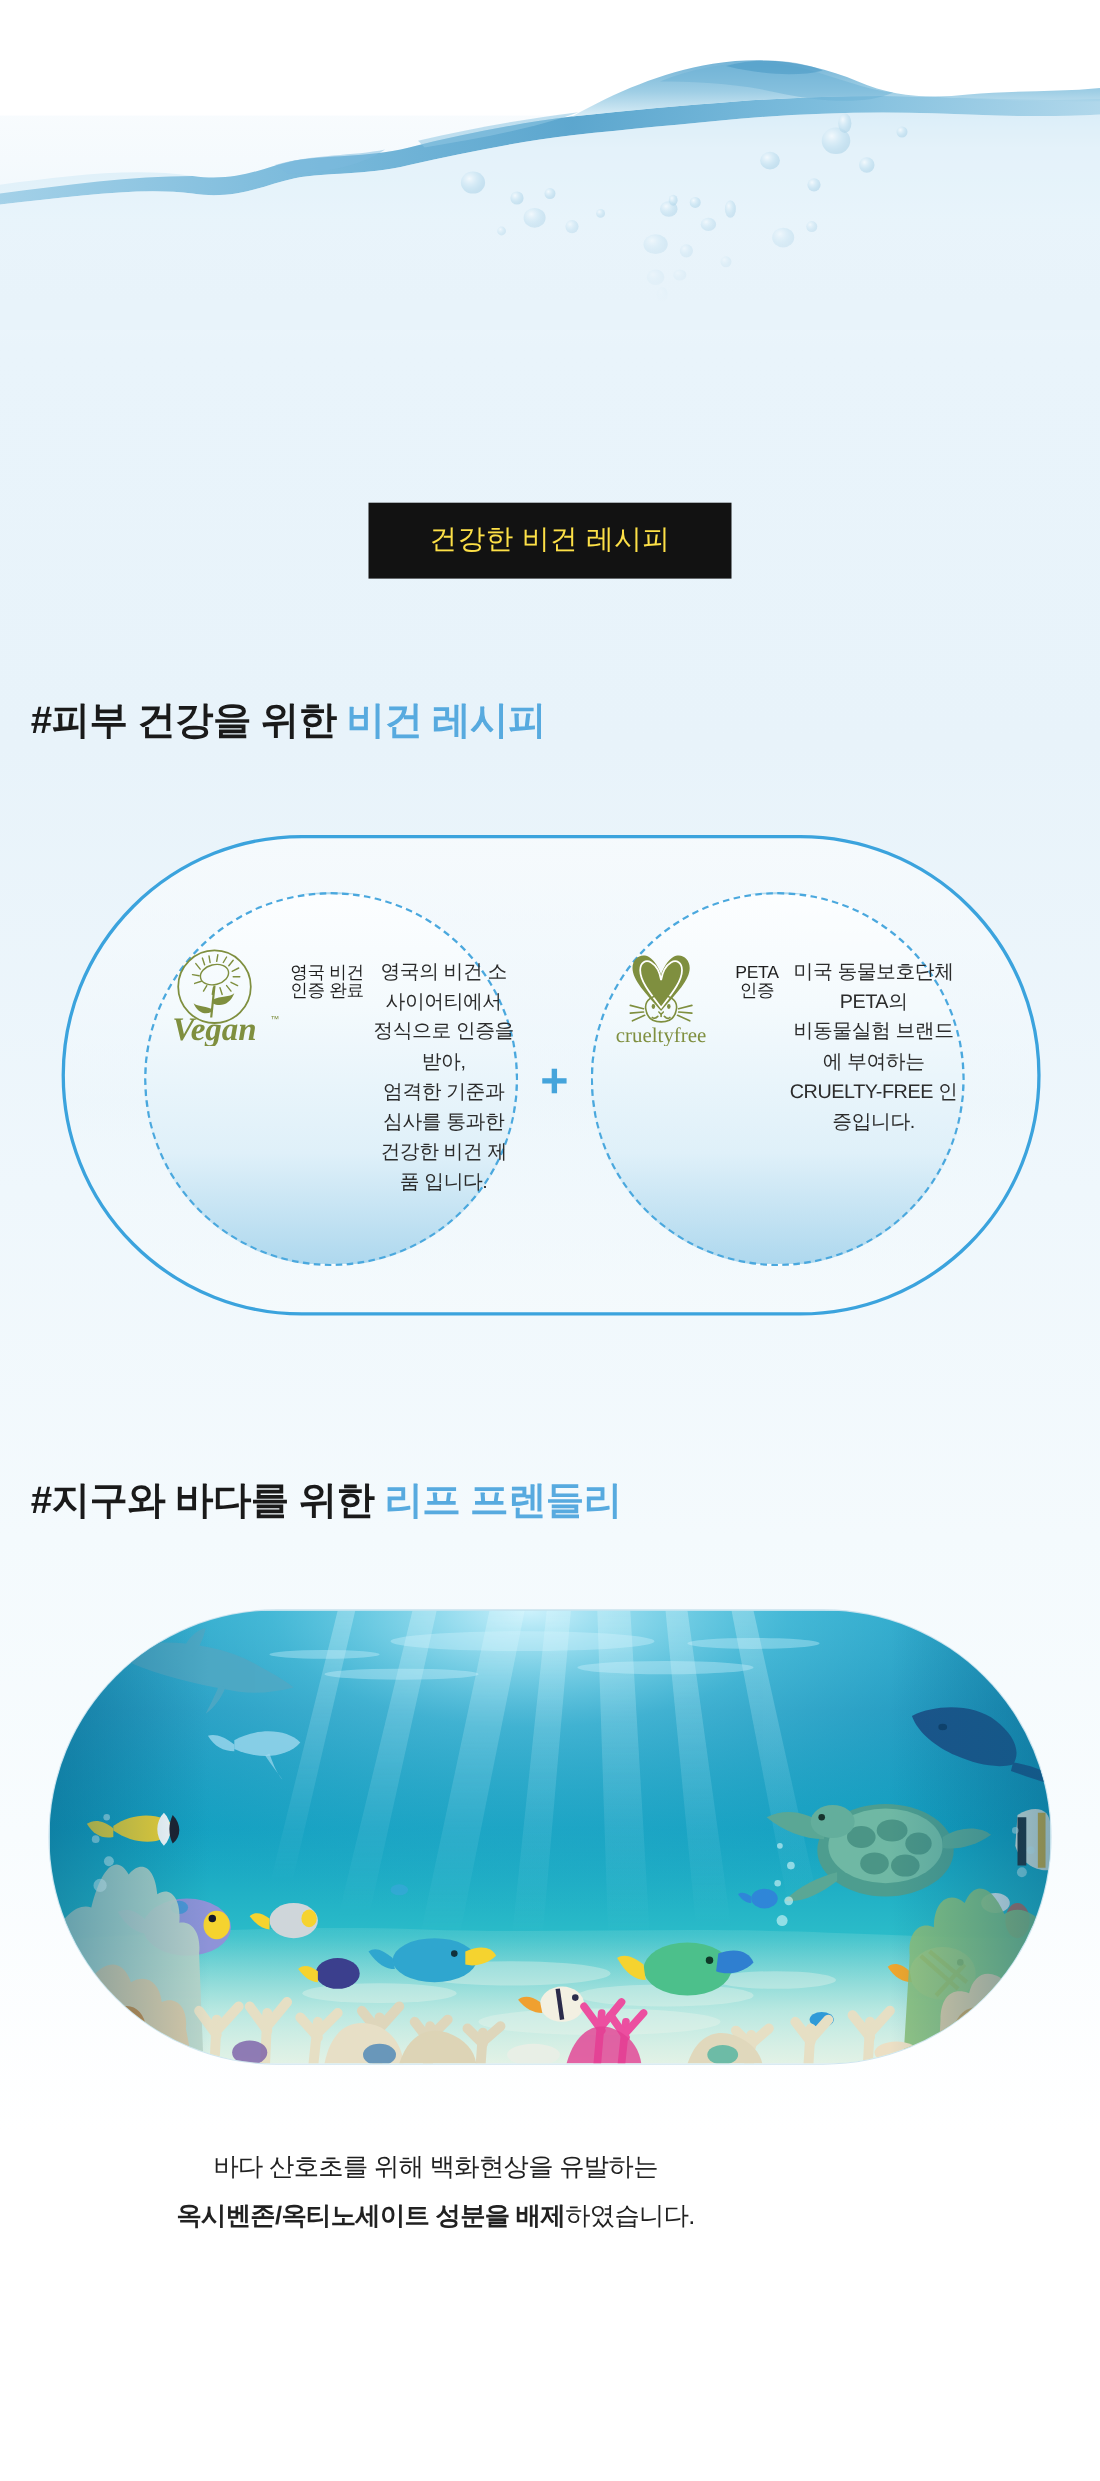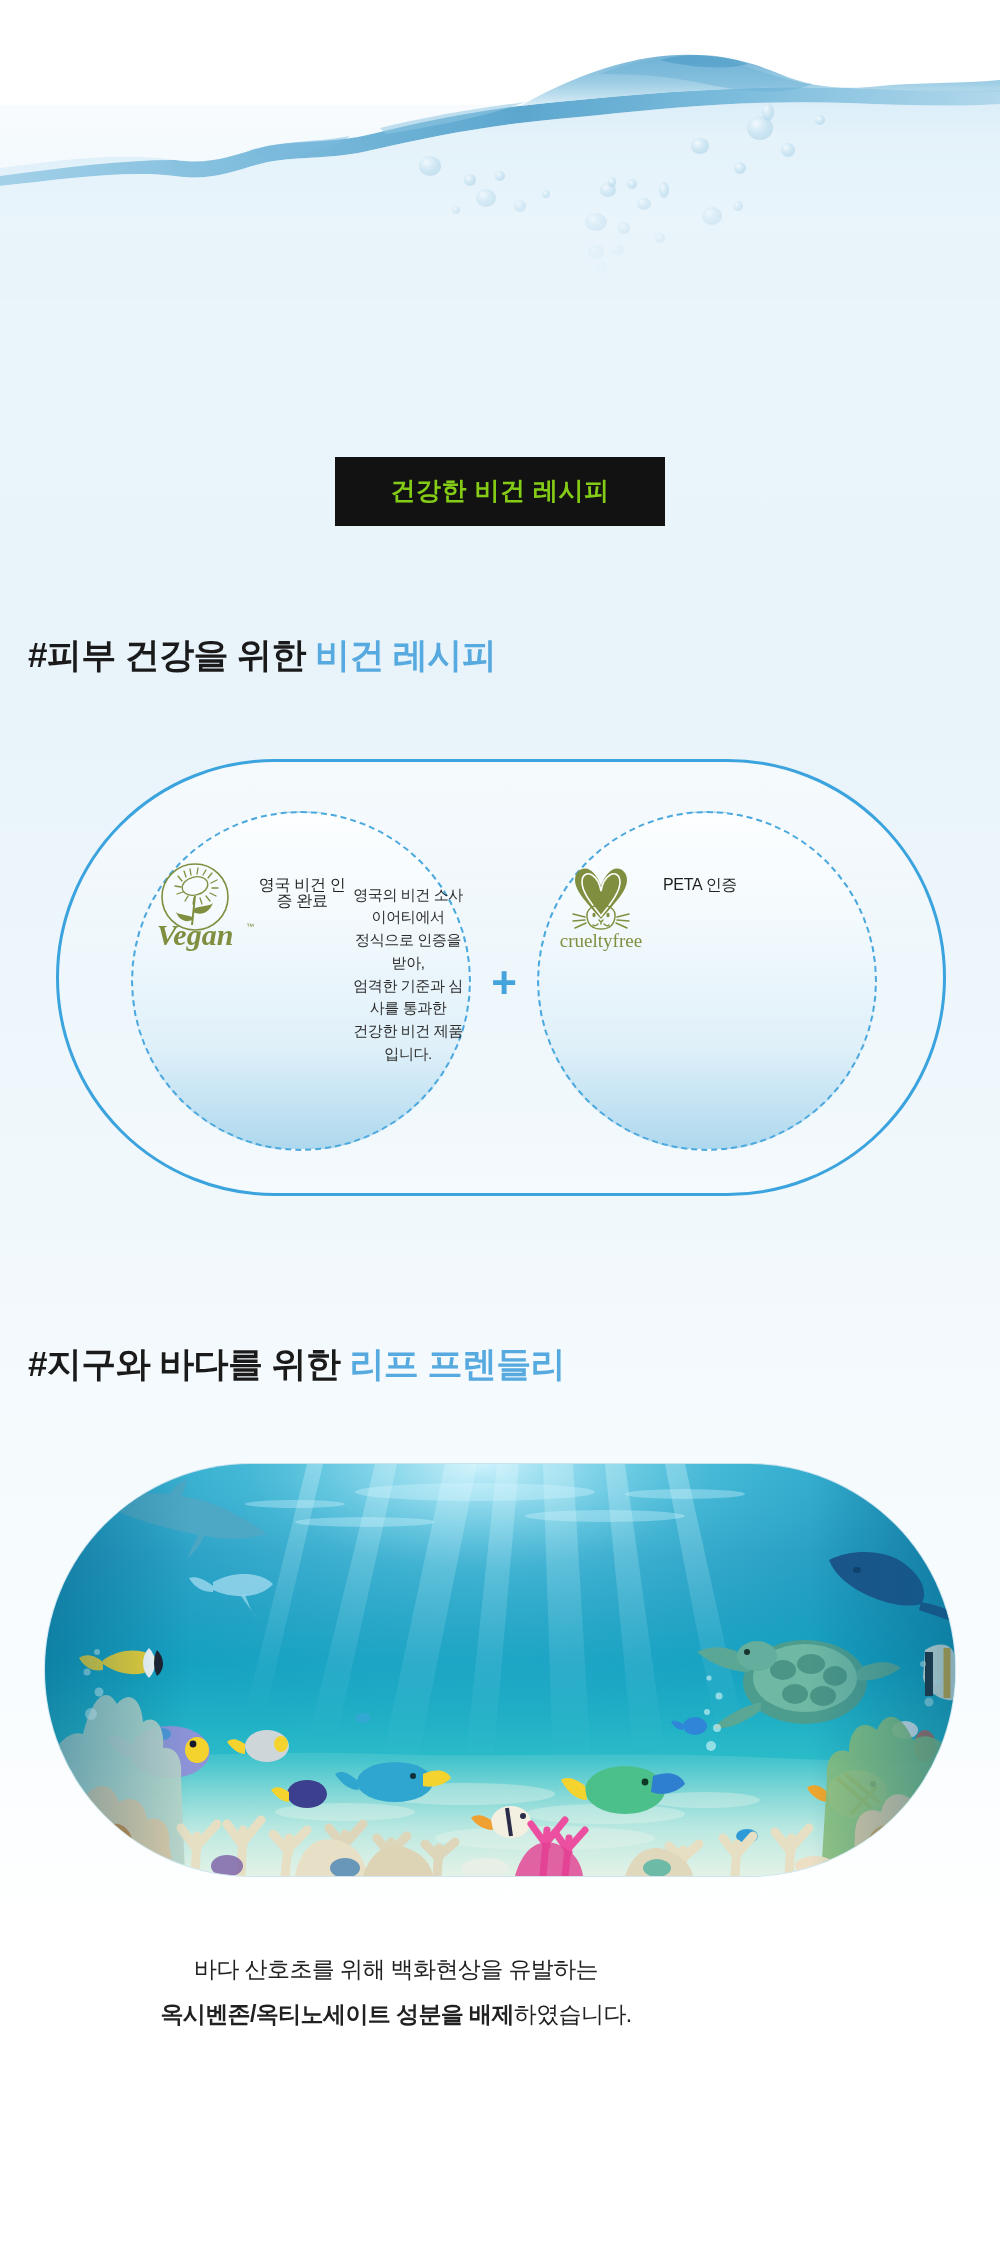--- a/index.html
+++ b/index.html
@@ -46,23 +46,23 @@
 
   
   .badge-wrap {
     position: absolute;
     left: 0; top: 457px;
     width: 1000px;
     display: flex; justify-content: center;
   }
   .badge {
     background: #121212;
-    color: #84cc16;
+    color: #fde047;
     font-size: 25px;
-    font-weight: 700;
+    font-weight: 400;
     letter-spacing: 0.5px;
     padding: 21px 56px 23px 56px;
     line-height: 1;
     white-space: nowrap;
   }
 
   
   .heading {
     position: absolute;
     left: 0;
@@ -121,22 +121,22 @@
   .cert-logo { height: 92px; display: flex; align-items: flex-end; justify-content: center; }
   .cert-title {
     margin-top: 18px;
     font-size: 16px;
     font-weight: 400;
     color: #1f1f1f;
     letter-spacing: -0.3px;
     line-height: 1;
   }
   .cert-desc {
-    margin-top: 25px;
-    font-size: 15px;
+    margin-top: 11px;
+    font-size: 18px;
     font-weight: 400;
     color: #2b2b2b;
     line-height: 1.52;
     letter-spacing: -0.4px;
   }
 
   
   .reef {
     position: absolute;
     left: 45px; top: 1464px;
@@ -334,20 +334,25 @@
               <path d="M46,61 L34,62"></path>
               <path d="M47,64 L36,69"></path>
             <path d="M78,58 L90,55"></path>
               <path d="M78,61 L90,62"></path>
               <path d="M77,64 L88,69"></path>
           </g>
           <text x="62" y="88" text-anchor="middle" font-family="&quot;Liberation Serif&quot;, &quot;DejaVu Serif&quot;, serif" font-size="19" fill="#7f8f3f">crueltyfree</text>
         </svg>
       </div>
       <div class="cert-title">PETA 인증</div>
+      <div class="cert-desc">
+        <div>미국 동물보호단체 PETA의</div>
+        <div>비동물실험 브랜드에 부여하는</div>
+        <div>CRUELTY-FREE 인증입니다.</div>
+      </div>
     </div>
 
   </div>
 </div>
 
 <h2 class="heading" id="heading-reef"><span>#지구와 바다를 위한 </span><span class="hl">리프 프렌들리</span></h2>
 
 <div class="reef">
   <svg class="reef-canvas" viewBox="0 0 910 412" preserveAspectRatio="xMidYMid slice">
     <defs>

